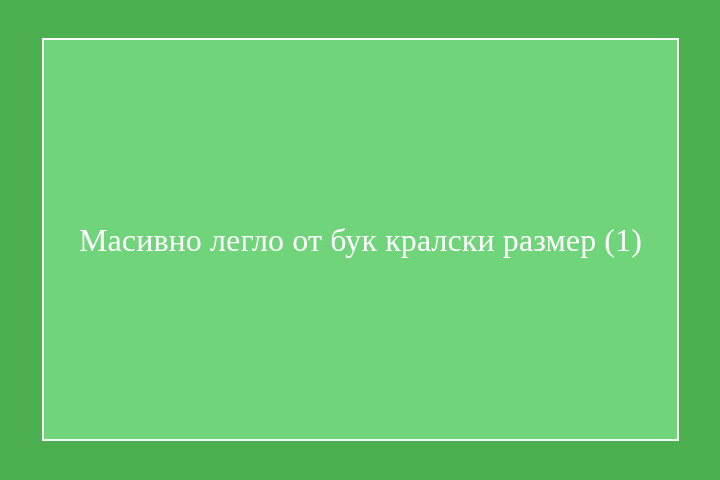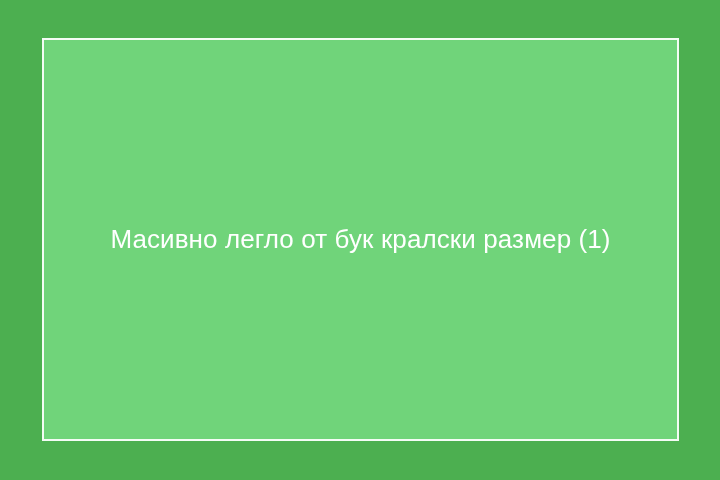--- a/index.html
+++ b/index.html
@@ -43,27 +43,27 @@
     transform: translateY(-50%);
     display: flex;
     align-items: center;
     justify-content: center;
     padding: 0 14px;
     box-sizing: border-box;
   }
 
   .caption-text {
     color: #FFFFFF;
-    font-size: 26px;
+    font-size: 32px;
     font-weight: 400;
     line-height: 1.2;
     letter-spacing: 0.1px;
     text-align: center;
     white-space: nowrap;
-    font-family: Liberation Sans, sans-serif;
+    font-family: Liberation Serif, serif;
   }
 </style>
 </head>
 <body>
 
 <div class="screen">
 
   <div class="placeholder-panel">
 
     <div class="caption-wrap">

